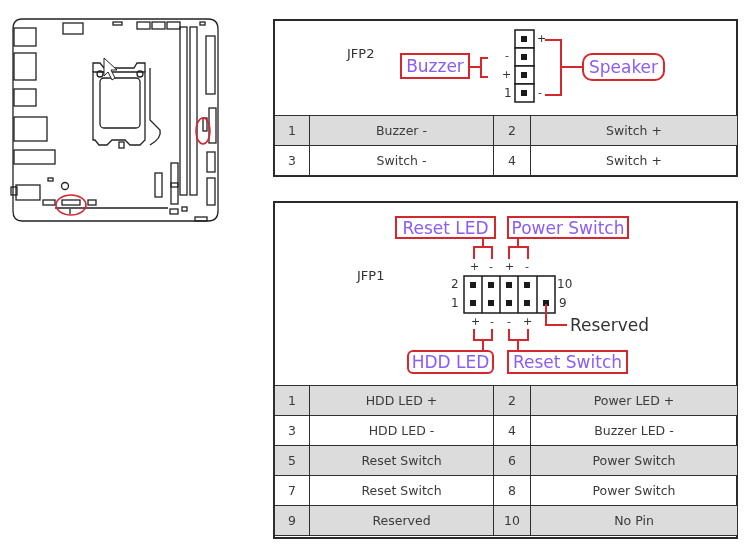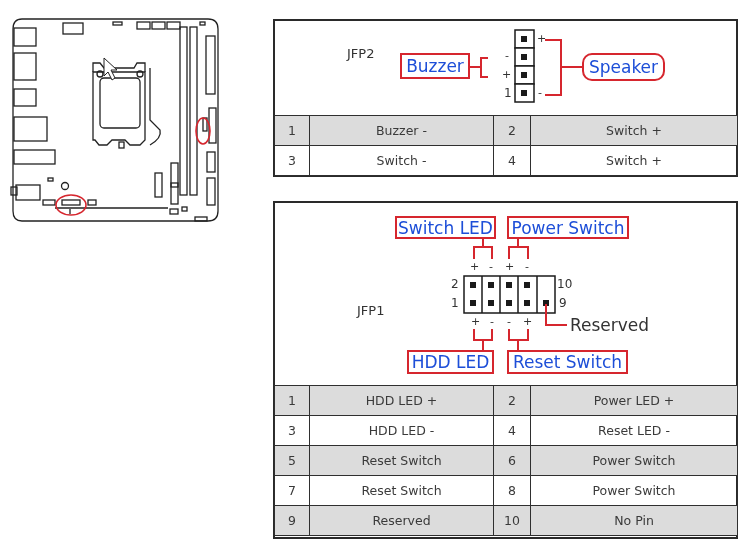--- a/index.html
+++ b/index.html
@@ -7,21 +7,21 @@
          font-family: "DejaVu Sans", sans-serif; color: #333333; }
   .abs { position: absolute; }
   svg { position: absolute; left: 0; top: 0; overflow: visible; }
   .box { position: absolute; border: 2px solid #2a2a2a; box-sizing: border-box; background: #fff; }
   table.pins { position: absolute; border-collapse: collapse; table-layout: fixed; }
   table.pins td { border: 1.5px solid #2f2f2f; text-align: center; font-size: 12.5px; color: #3a3a3a;
                   padding: 0; height: 29px; font-family: "DejaVu Sans", sans-serif; }
   table.pins tr.shade td { background: #dcdcdc; }
   .lbl { position: absolute; font-size: 13px; color: #333; }
   .rbox { position: absolute; border: 2px solid #d6262e; box-sizing: border-box; background: #fff;
-          font-size: 17px; color: #1d4ed8; display: flex; align-items: center; justify-content: center;
+          font-size: 17px; color: #8b5cf6; display: flex; align-items: center; justify-content: center;
           white-space: nowrap; }
   .pinnum { position: absolute; font-size: 12px; color: #333; }
   .sign { position: absolute; font-size: 11px; color: #333; }
 </style>
 </head>
 <body>
 
 <svg width="230" height="230" viewBox="0 0 230 230">
   <g fill="none" stroke="#222" stroke-width="1.3">
     <path d="M22 19 H208 Q218 19 218 29 V211 Q218 221 208 221 H22 Q13 221 13 211 V29 Q13 19 22 19 Z"></path>
@@ -126,24 +126,24 @@
     <td>3</td>
     <td>Switch -</td>
     <td>4</td>
     <td>Switch +</td>
   </tr>
 </tbody>
   </table>
 
 <div class="box" style="left:273px; top:201px; width:465px; height:338px;"></div>
 
-<div class="lbl" style="left:357px; top:303px;text-align:right;">JFP1</div>
-<div class="rbox" style="left:395px; top:216px; width:101px; height:23px;">Switch LED</div>
+<div class="lbl" style="left:357px; top:268px;text-align:right;">JFP1</div>
+<div class="rbox" style="left:395px; top:216px; width:101px; height:23px;">Reset LED</div>
 <div class="rbox" style="left:507px; top:216px; width:122px; height:23px;">Power Switch</div>
-<div class="rbox" style="left:407px; top:350px; width:87px; height:24px;">HDD LED</div>
+<div class="rbox" style="left:407px; top:350px; width:87px; height:24px;border-radius:6px;">HDD LED</div>
 <div class="rbox" style="left:507px; top:350px; width:121px; height:24px;">Reset Switch</div>
 <div class="abs" style="left:570px; top:315px; font-size:17px; color:#333;">Reserved</div>
 
 <svg width="750" height="557">
   <rect x="464" y="276" width="91" height="37" fill="#fff" stroke="#1a1a1a" stroke-width="1.5"></rect>
   <g stroke="#1a1a1a" stroke-width="1.5">
     <line x1="482" y1="276" x2="482" y2="313"></line>
       <line x1="500" y1="276" x2="500" y2="313"></line>
     <line x1="518" y1="276" x2="518" y2="313"></line>
       <line x1="537" y1="276" x2="537" y2="313"></line>
@@ -191,21 +191,21 @@
       <tr class="shade">
     <td>1</td>
     <td>HDD LED +</td>
     <td>2</td>
     <td>Power LED +</td>
   </tr>
   <tr>
     <td>3</td>
     <td>HDD LED -</td>
     <td>4</td>
-    <td>Reset LED -</td>
+    <td>Buzzer LED -</td>
   </tr>
   <tr class="shade">
     <td>5</td>
     <td>Reset Switch</td>
     <td>6</td>
     <td>Power Switch</td>
   </tr>
   <tr>
     <td>7</td>
     <td>Reset Switch</td>

